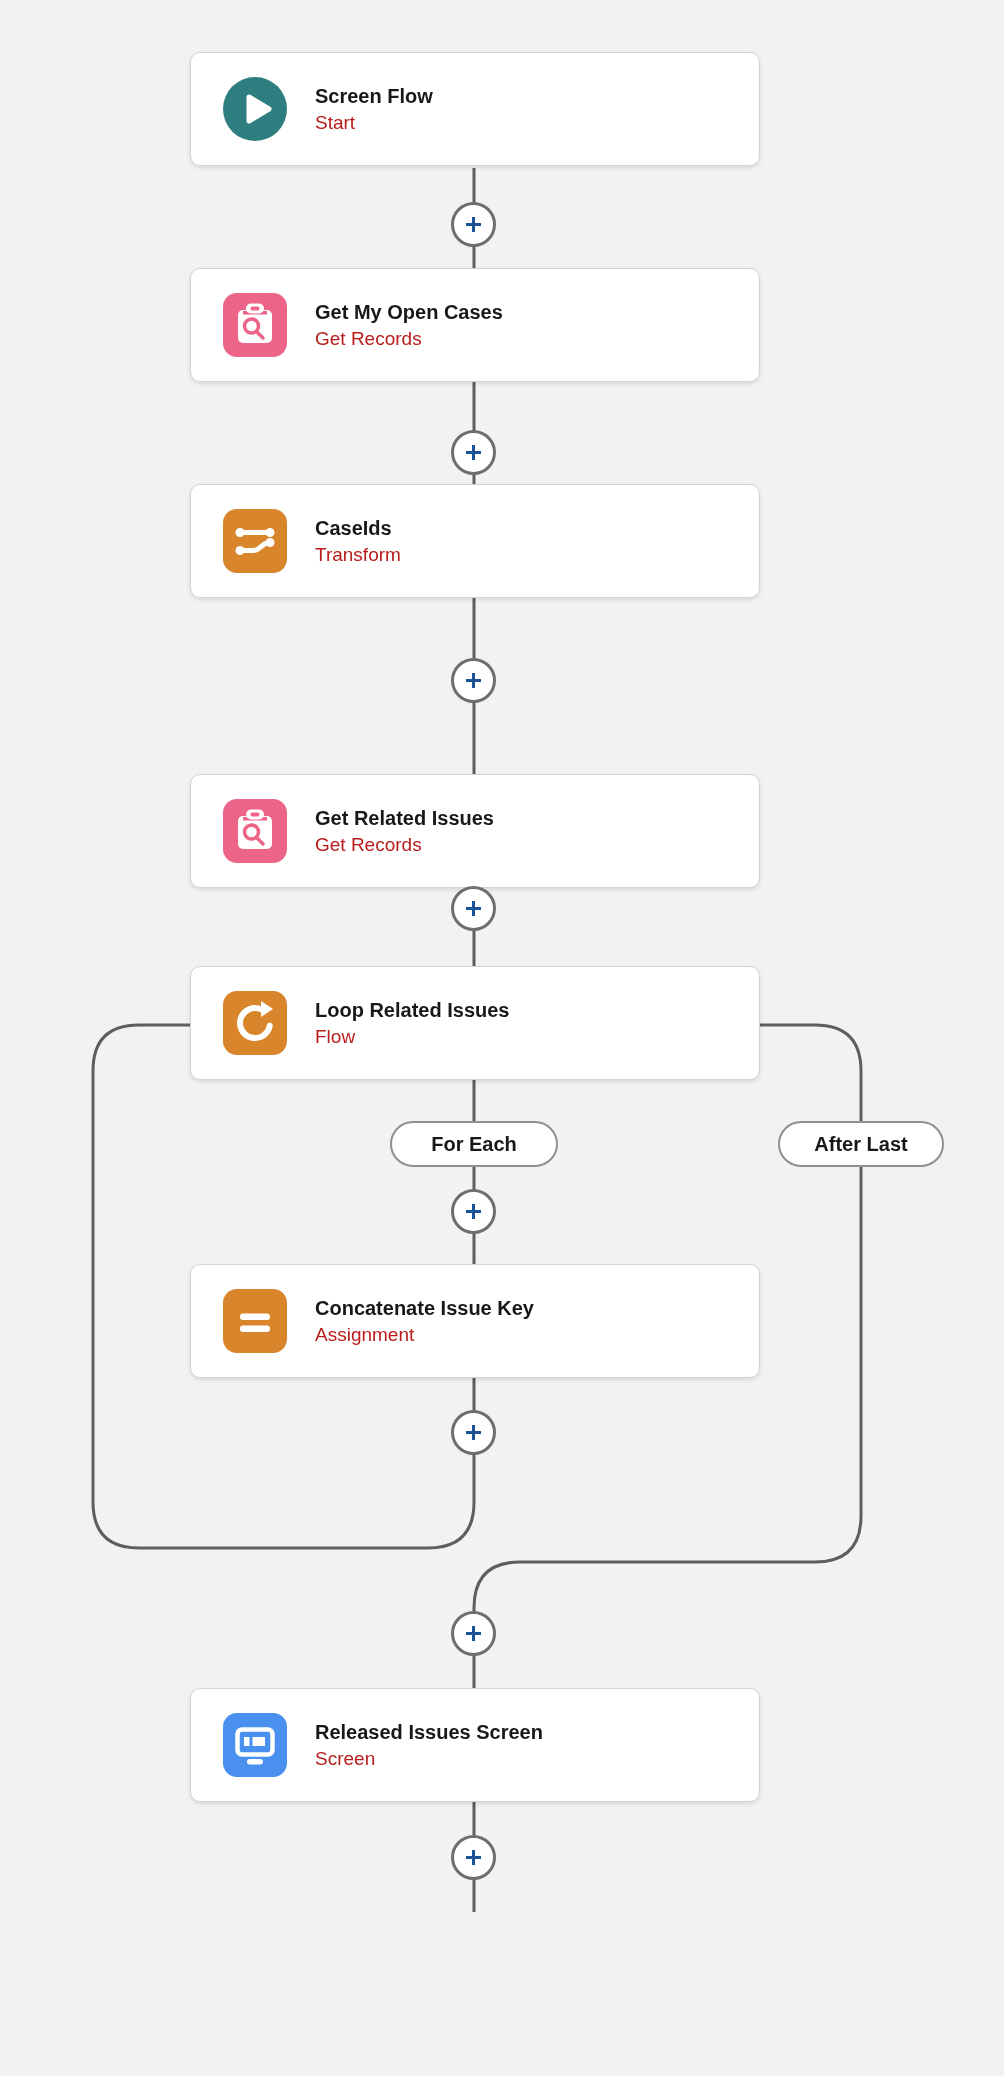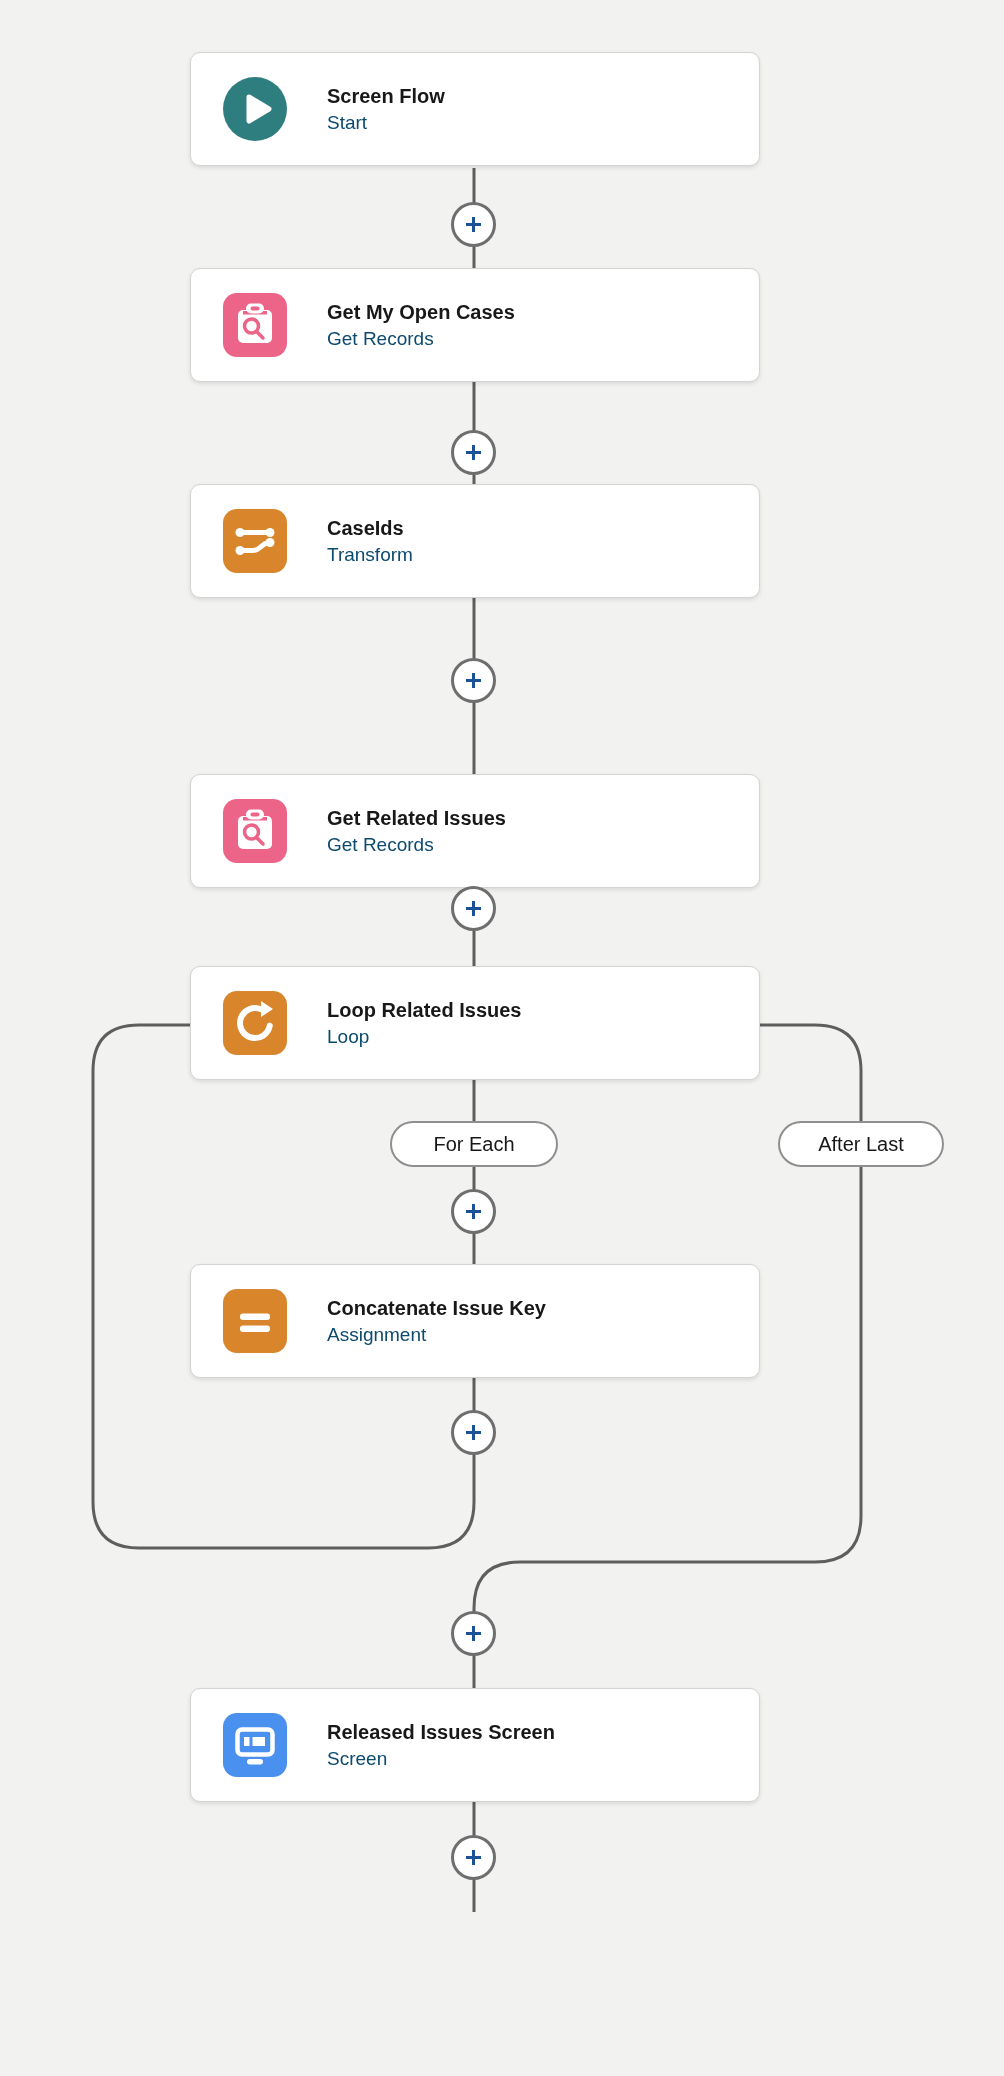--- a/index.html
+++ b/index.html
@@ -12,36 +12,36 @@
     background:#ffffff;border:1px solid #d6d4d2;border-radius:10px;
     box-shadow:0 2px 4px rgba(0,0,0,0.10);
     display:flex;align-items:center;box-sizing:border-box;padding-left:32px;cursor:pointer;
   }
   .icon-tile{
     width:64px;height:64px;border-radius:14px;flex:0 0 64px;
     display:flex;align-items:center;justify-content:center;
   }
   .icon-tile.round{border-radius:50%;}
   .icon-tile svg{width:64px;height:64px;display:block;}
-  .node-texts{margin-left:40px;display:flex;flex-direction:column;justify-content:space-between;}
+  .node-texts{margin-left:28px;display:flex;flex-direction:column;justify-content:space-between;}
   .node-title{font-size:20px;font-weight:bold;color:#181818;line-height:27px;}
-  .node-subtitle{font-size:19px;color:#0c4a6e;line-height:26px;}
+  .node-subtitle{font-size:19px;color:#b91c1c;line-height:26px;}
   .node-subtitle:empty{display:none;}
   .plus-btn{
     position:absolute;width:45px;height:45px;border-radius:50%;z-index:3;
     background:#ffffff;border:3px solid #6e6e6e;box-sizing:border-box;
     display:flex;align-items:center;justify-content:center;cursor:pointer;
   }
   .plus-btn svg{width:27px;height:27px;display:block;}
   .plus-btn line{stroke:#1b5297;stroke-width:5;}
   .branch-badge{
     position:absolute;top:1121px;height:46px;z-index:3;box-sizing:border-box;
     background:#ffffff;border:2px solid #8f8f8f;border-radius:23px;
     display:flex;align-items:center;justify-content:center;
-    font-size:20px;font-weight:normal;color:#181818;
+    font-size:20px;font-weight:bold;color:#181818;
   }
 </style>
 </head>
 <body>
 
 <div class="canvas">
 
   <svg class="connector-layer">
     <path class="connector" d="M474 168 V1502 Q474 1548 428 1548 H139 Q93 1548 93 1502 V1071 Q93 1025 139 1025 H190" style="stroke: rgb(94, 94, 94);"></path>
     <path class="connector" d="M760 1025 H815 Q861 1025 861 1071 V1516 Q861 1562 815 1562 H520 Q474 1562 474 1608 V1912" style="stroke: rgb(94, 94, 94);"></path>
@@ -112,21 +112,21 @@
 
   <div class="node-card" style="top:966px">
     <span class="icon-tile" style="background-color: rgb(216, 133, 43);">
       <svg viewBox="0 0 64 64">
         <path d="M38.3 18.4 A15 15 0 1 0 46.8 34.6" fill="none" stroke="#fff" stroke-width="6" stroke-linecap="round"></path>
         <polygon points="38,10 38,26 50,18" fill="#fff"></polygon>
       </svg>
     </span>
     <div class="node-texts">
       <div class="node-title">Loop Related Issues</div>
-      <div class="node-subtitle">Loop</div>
+      <div class="node-subtitle">Flow</div>
     </div>
   </div>
 
   <div class="branch-badge" style="left:390px;width:168px">
     <span>For Each</span>
   </div>
   <div class="branch-badge" style="left:778px;width:166px">
     <span>After Last</span>
   </div>
 

